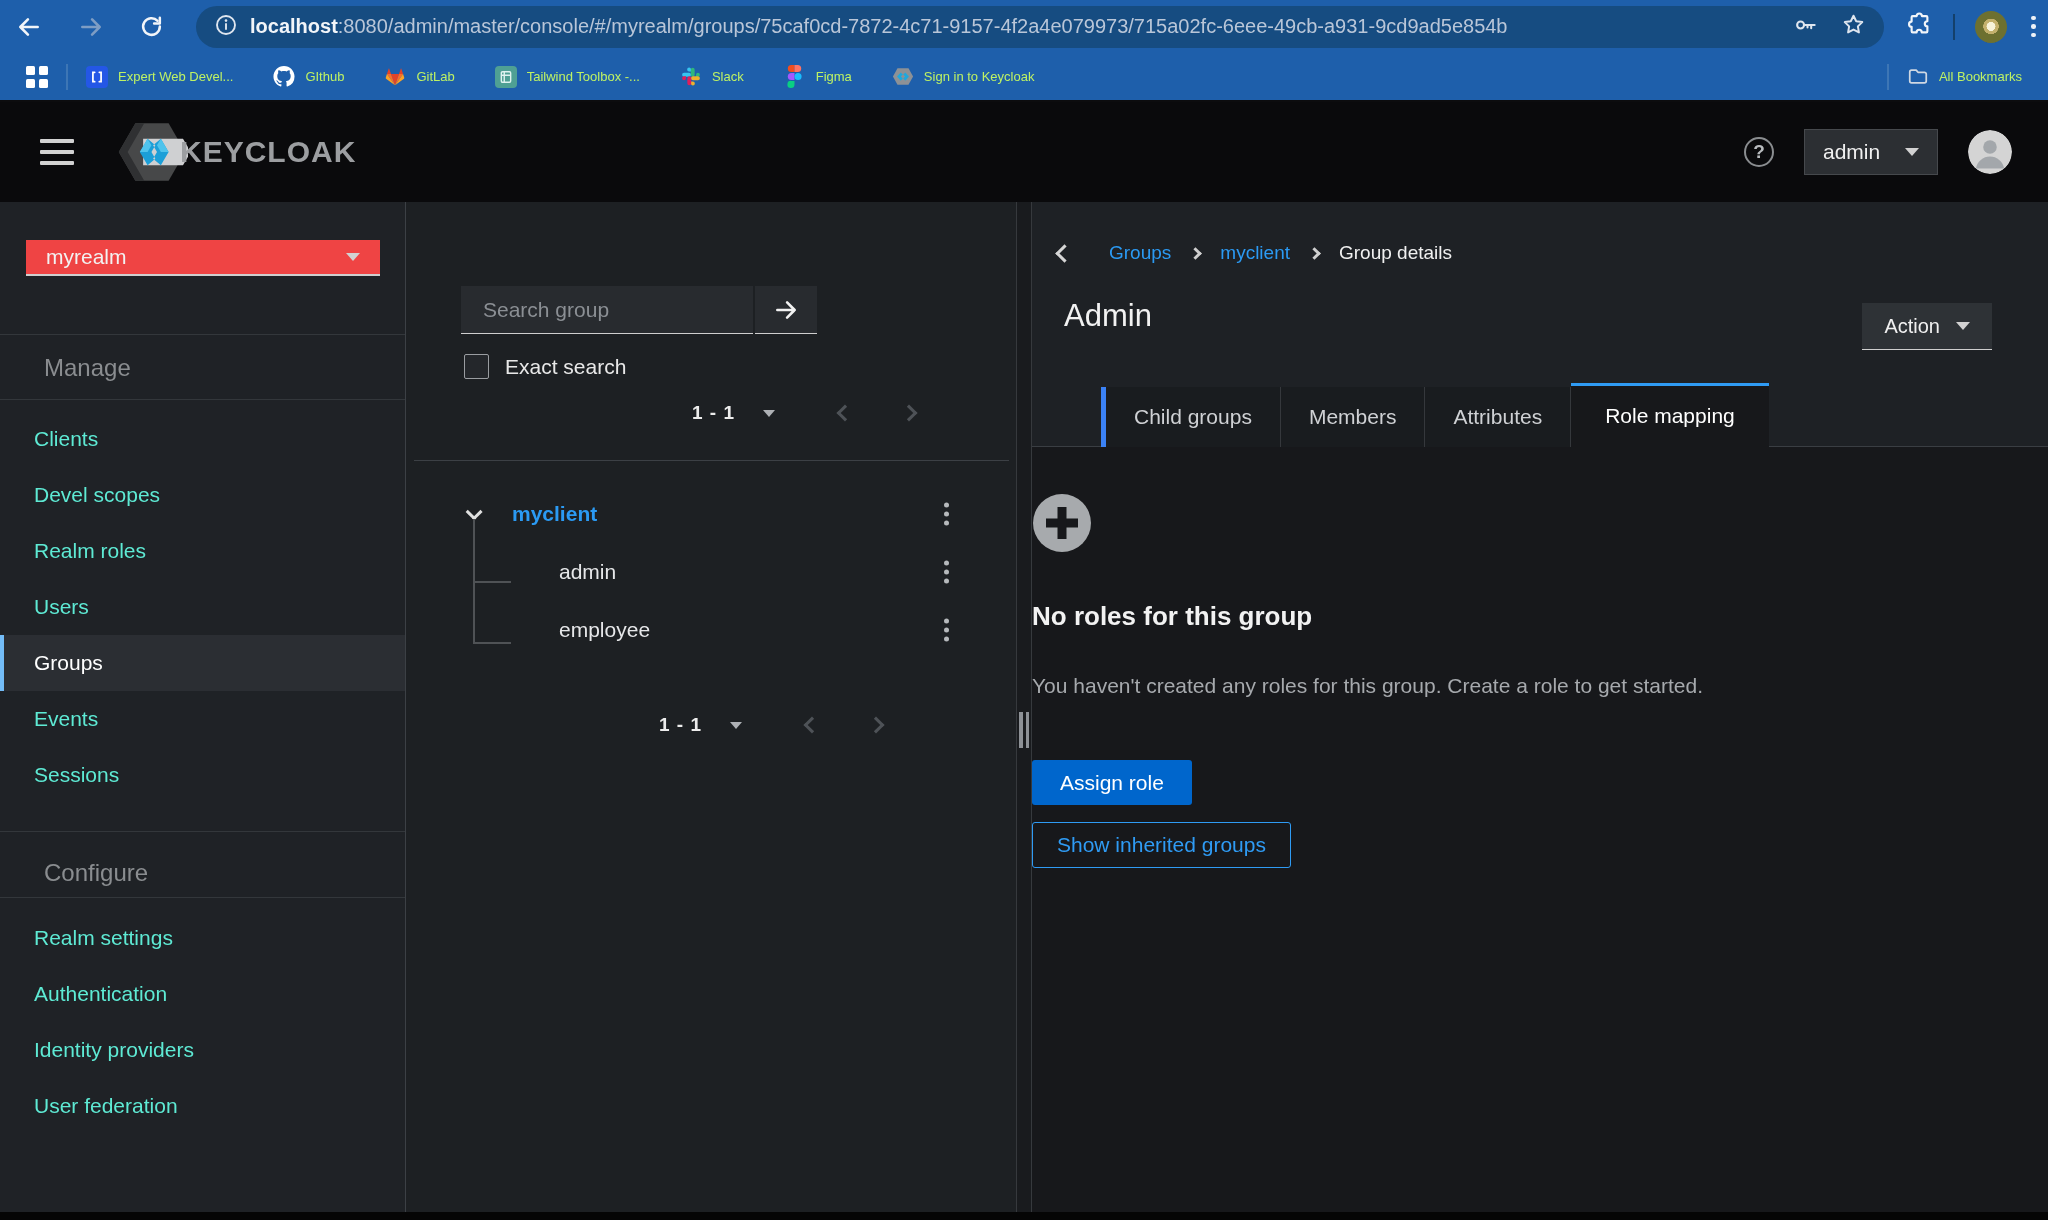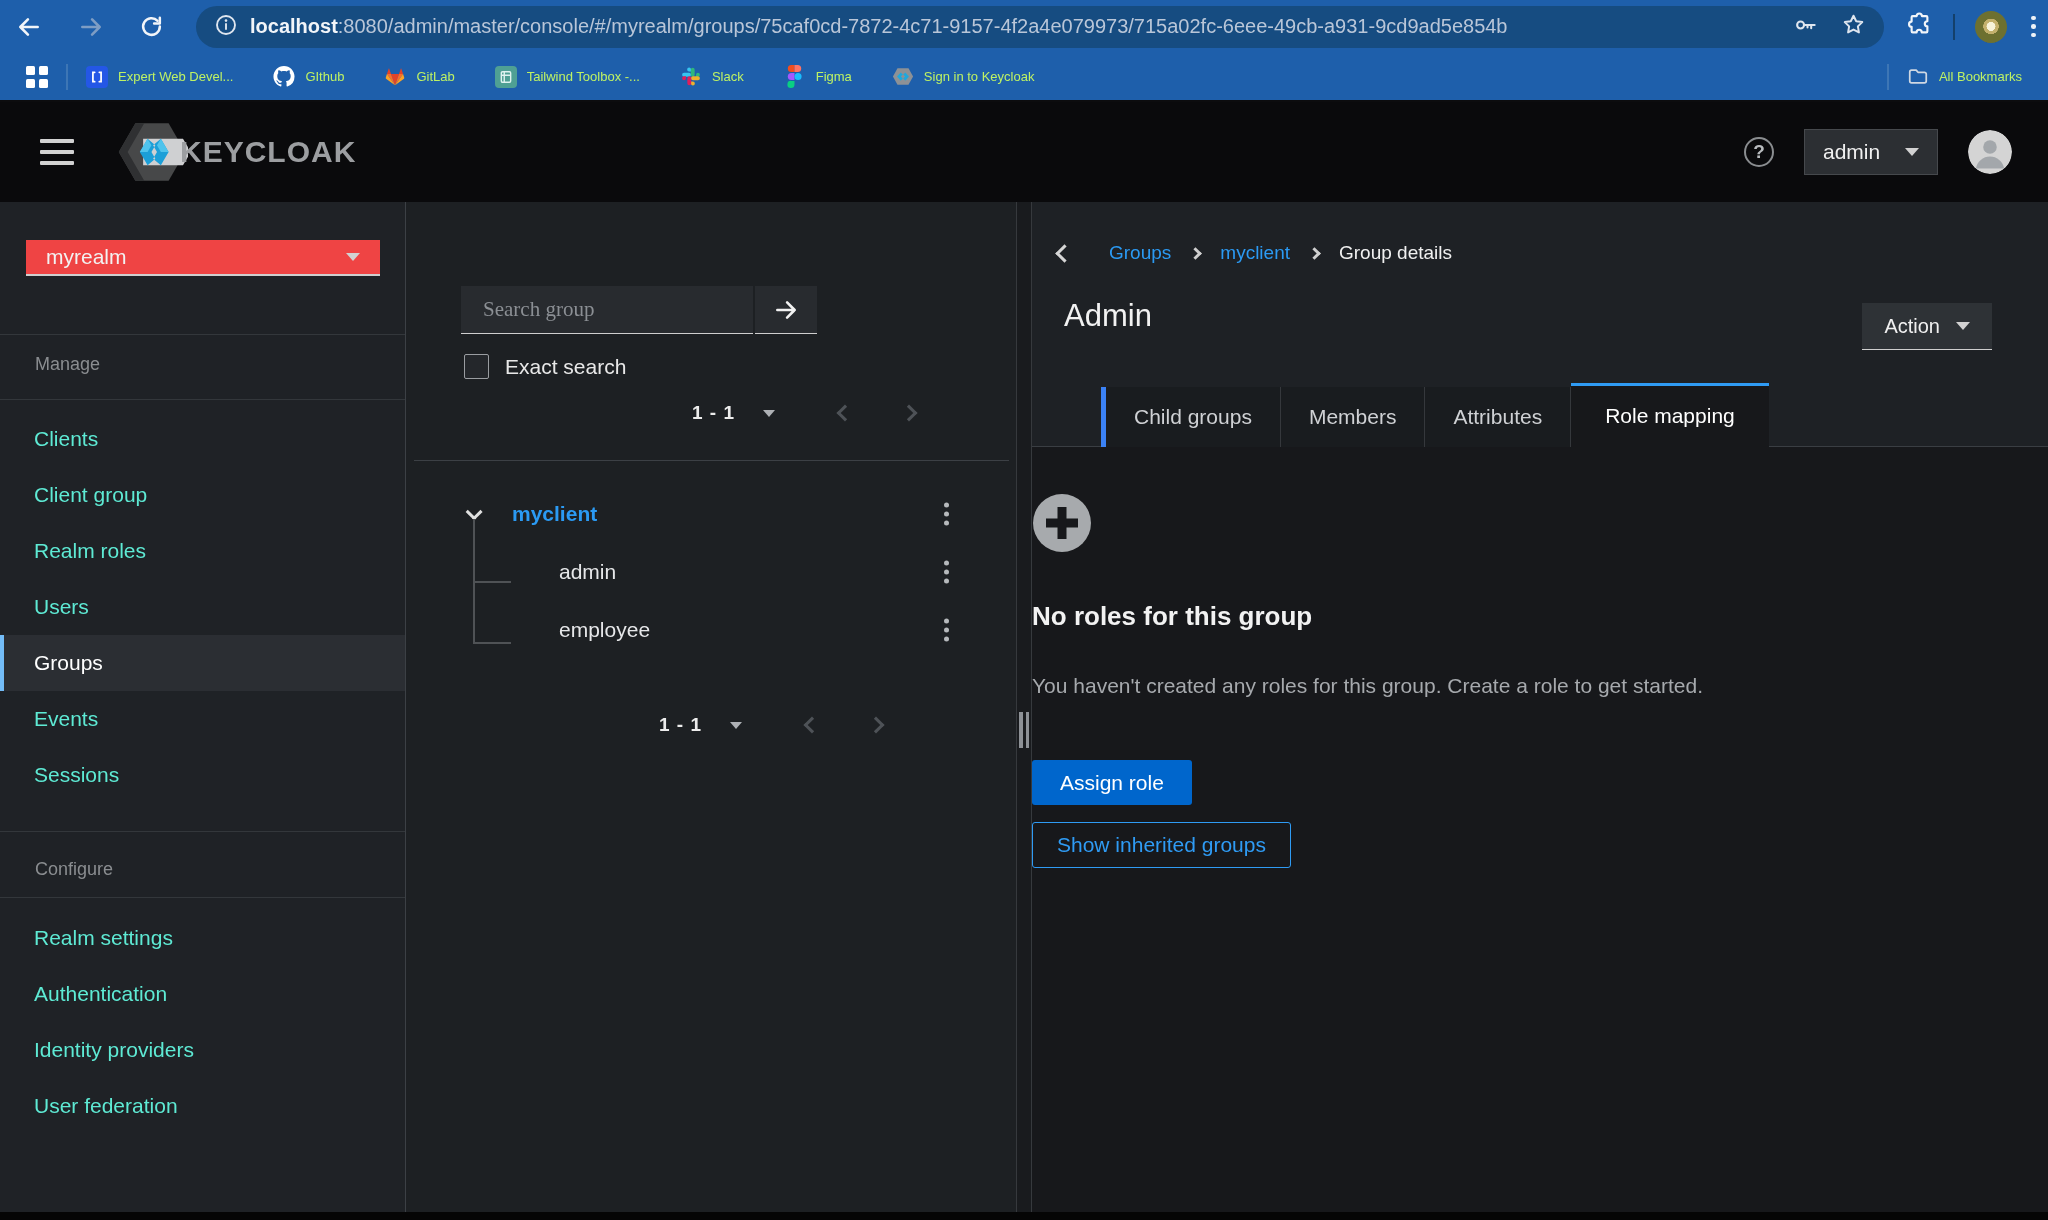--- a/index.html
+++ b/index.html
@@ -52,27 +52,27 @@
 
   
   .app { position:absolute; left:0; top:202px; width:2048px; height:1010px; display:flex; }
 
   .sidebar { width:405px; height:100%; background:#1f2226; flex:none; position:relative; }
   .realm-select { position:absolute; left:26px; top:38px; width:354px; height:36px; background:#ef4444;
     border-bottom:2px solid #cfcfcf; display:flex; align-items:center; justify-content:space-between;
     padding:0 20px; cursor:pointer; }
   .realm-select span { color:#f2f2f2; font-size:21px; }
   .side-divider { position:absolute; left:0; width:405px; height:1px; background:#33373b; }
-  .section-label { position:absolute; left:35px; color:#8a8d90; font-size:18px; }
+  .section-label { position:absolute; left:44px; color:#8a8d90; font-size:24px; }
   .nav-list { position:absolute; left:0; width:405px; }
   .nav-item { height:56px; display:flex; align-items:center; padding-left:34px; color:#5eead4; font-size:21px; cursor:pointer; }
   .nav-item.selected { background:#2b2e33; border-left:4px solid #73bcf7; padding-left:30px; color:#fff; }
 
   .groups-panel { width:611px; height:100%; background:#1d2023; border-left:1px solid #3c4045; flex:none; position:relative; }
-  .search-row { position:absolute; left:55px; top:84px; display:flex;font-family:Liberation Serif, serif; }
+  .search-row { position:absolute; left:55px; top:84px; display:flex; }
   .search-box { width:292px; height:48px; background:#282b2f; border-bottom:1px solid #cfcfcf;
     display:flex; align-items:center; padding:0 12px; }
   .search-box input { flex:1; background:transparent; border:0; outline:none; color:#e8e8e8; font-size:21px;
     margin-left:10px; font-family:inherit; }
   .search-box input::placeholder { color:#8b8f94; }
   .search-go { width:62px; height:48px; margin-left:2px; background:#282b2f; border-bottom:1px solid #cfcfcf;
     display:flex; align-items:center; justify-content:center; cursor:pointer; }
   .exact-row { position:absolute; left:58px; top:152px; display:flex; align-items:center; gap:16px; }
   .checkbox { width:25px; height:25px; background:#24272b; border:1.5px solid #9a9da1; border-radius:2px; cursor:pointer; }
   .exact-row label { color:#e8e8e8; font-size:21px; cursor:pointer; }
@@ -336,21 +336,21 @@
     <nav class="sidebar">
       <div class="realm-select">
         <span>myrealm</span>
         <span class="caret"></span>
       </div>
       <div class="side-divider" style="top:132px;"></div>
       <div class="section-label" style="top:152px;">Manage</div>
       <div class="side-divider" style="top:197px;"></div>
       <div class="nav-list" style="top:209px;">
         <div class="nav-item">Clients</div>
-        <div class="nav-item">Client group</div>
+        <div class="nav-item">Devel scopes</div>
         <div class="nav-item">Realm roles</div>
         <div class="nav-item">Users</div>
         <div class="nav-item selected">Groups</div>
         <div class="nav-item">Events</div>
         <div class="nav-item">Sessions</div>
       </div>
       <div class="side-divider" style="top:629px;"></div>
       <div class="section-label" style="top:657px;">Configure</div>
       <div class="side-divider" style="top:695px;"></div>
       <div class="nav-list" style="top:708px;">

